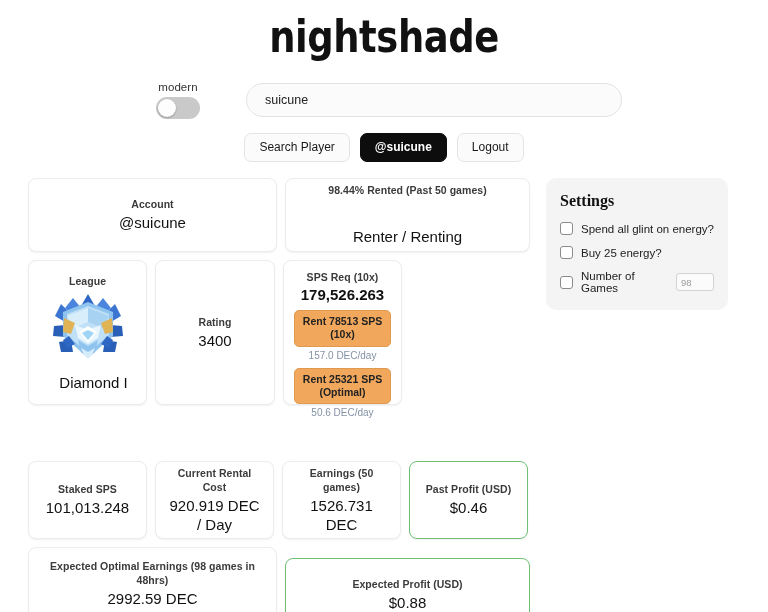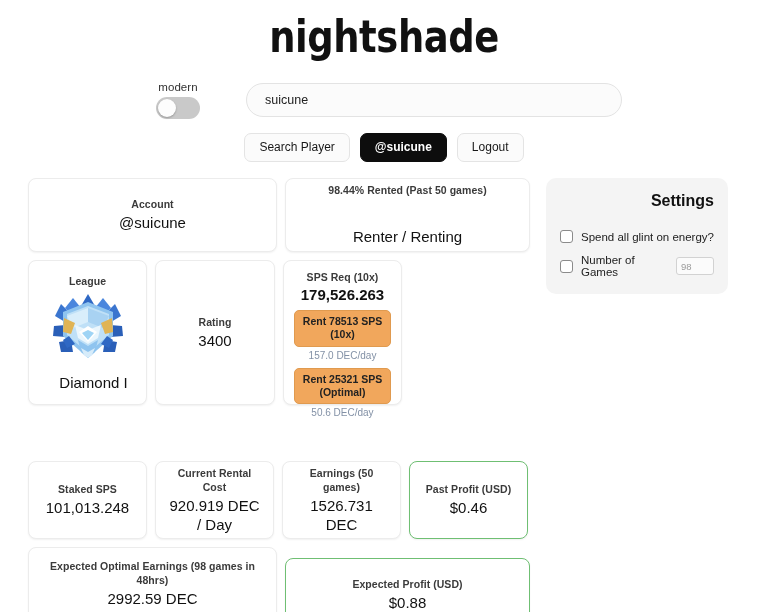--- a/index.html
+++ b/index.html
@@ -180,26 +180,26 @@
     margin-top: 3px;
   }
 
   
   .settings {
     background: #f4f4f4;
     border-radius: 10px;
     padding: 14px 14px 16px;
   }
   .settings-title {
-    text-align: right;
+    text-align: left;
     font-size: 16px;
     font-weight: 700;
     color: #111;
-    margin-bottom: 20px;
-    font-family: Liberation Sans, sans-serif;
+    margin-bottom: 12px;
+    font-family: Liberation Serif, serif;
   }
   .setting-row {
     display: flex;
     align-items: center;
     gap: 8px;
     margin-bottom: 11px;
   }
   .setting-row:last-child { margin-bottom: 0; }
   .cb {
     width: 13px; height: 13px;
@@ -365,20 +365,24 @@
 
     <div class="right-col">
       <div class="settings">
         <div class="settings-title">Settings</div>
 
         <div class="setting-row">
           <span class="cb"></span>
           <span class="setting-text">Spend all glint on energy?</span>
         </div>
 
+        <div class="setting-row">
+          <span class="cb"></span>
+          <span class="setting-text">Buy 25 energy?</span>
+        </div>
 
         <div class="setting-row">
           <span class="cb"></span>
           <span class="setting-text">Number of Games</span>
           <input class="games-input" type="text" placeholder="98" style="">
         </div>
       </div>
     </div>
 
   </div>

